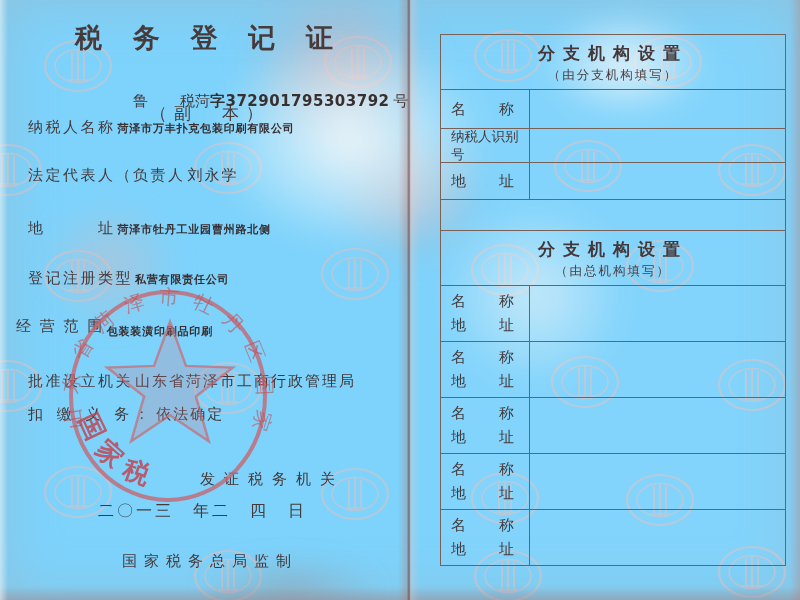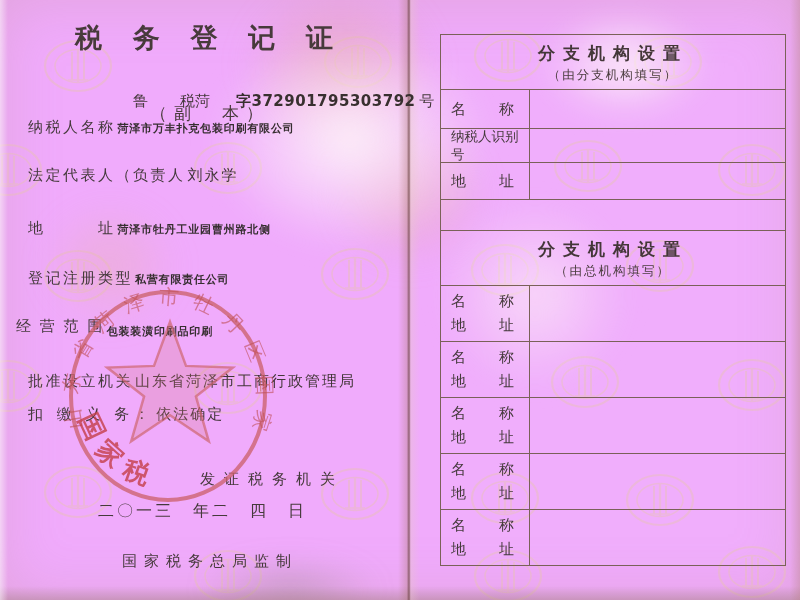--- a/index.html
+++ b/index.html
@@ -1,18 +1,18 @@
 <!DOCTYPE html>
 <html><head>
 <meta charset="utf-8">
 <style>
   html,body{margin:0;padding:0;}
   #doc{
     position:relative;width:800px;height:600px;overflow:hidden;
-    background:#f0abfc;
+    background:#7dd3fc;
     font-family:"Liberation Serif","DejaVu Serif",serif;
     color:#3b3234;
     box-shadow:inset 0 0 60px rgba(186,143,138,.28);
   }
   
   .stain{position:absolute;border-radius:50%;filter:blur(14px);pointer-events:none;}
   .stain.white1{left:210px;top:30px;width:280px;height:220px;background:radial-gradient(closest-side,rgba(255,251,248,.85),rgba(255,251,248,0));}
   .stain.white2{left:540px;top:10px;width:170px;height:110px;background:radial-gradient(closest-side,rgba(255,250,247,.8),rgba(255,250,247,0));}
   .stain.white3{left:440px;top:200px;width:190px;height:190px;background:radial-gradient(closest-side,rgba(255,249,246,.55),rgba(255,249,246,0));}
   .stain.pink1{left:240px;top:-20px;width:200px;height:170px;background:radial-gradient(closest-side,rgba(227,164,158,.55),rgba(227,164,158,0));}
@@ -24,21 +24,21 @@
   .edge-left{position:absolute;left:0;top:0;width:8px;height:100%;background:linear-gradient(to right,rgba(255,255,255,.5),rgba(255,255,255,0));pointer-events:none;}
   .fold{position:absolute;left:398px;top:0;width:22px;height:600px;pointer-events:none;
     background:linear-gradient(to right,rgba(196,150,145,0),rgba(172,120,115,.35) 40%,rgba(110,70,66,.75) 50%,rgba(230,200,196,.35) 58%,rgba(230,200,196,0));}
   
   .wm{position:absolute;opacity:.5;pointer-events:none;}
   
   .abs{position:absolute;white-space:nowrap;}
   .title{left:0;top:20px;width:420px;text-align:center;font-size:27px;font-weight:bold;letter-spacing:12px;color:#473a3b;}
   .subtitle{left:0;top:61px;width:420px;text-align:center;font-size:17px;letter-spacing:7px;color:#4a3c3d;margin-top:41px;}
   .serial{left:133px;top:92px;font-size:15px;color:#433739;}
-  .serial .sp1{margin-right:32px;} .serial .sp2{margin-right:26px;}
+  .serial .sp1{margin-right:32px;} .serial .sp2{}
   .serial .num{font-family:"DejaVu Sans","Liberation Sans",sans-serif;font-weight:bold;font-size:15px;letter-spacing:.5px;color:#38302f;}
   .frow{font-size:15px;letter-spacing:2.5px;color:#453a3c;}
   .frow .val{font-family:"DejaVu Sans","Liberation Sans",sans-serif;font-weight:bold;font-size:11px;letter-spacing:.8px;color:#362e30;margin-left:2px;}
   .frow .val.kai{font-family:Liberation Serif, serif;font-weight:normal;font-size:15px;letter-spacing:2px;color:#423638;}
   .r1{left:28px;top:118px;}
   .r2{left:28px;top:166px;}
   .r3{left:28px;top:219px;}
   .r4{left:28px;top:269px;}
   .r5{left:16px;top:317px;}
   .r5 .val{position:relative;top:4px;}

